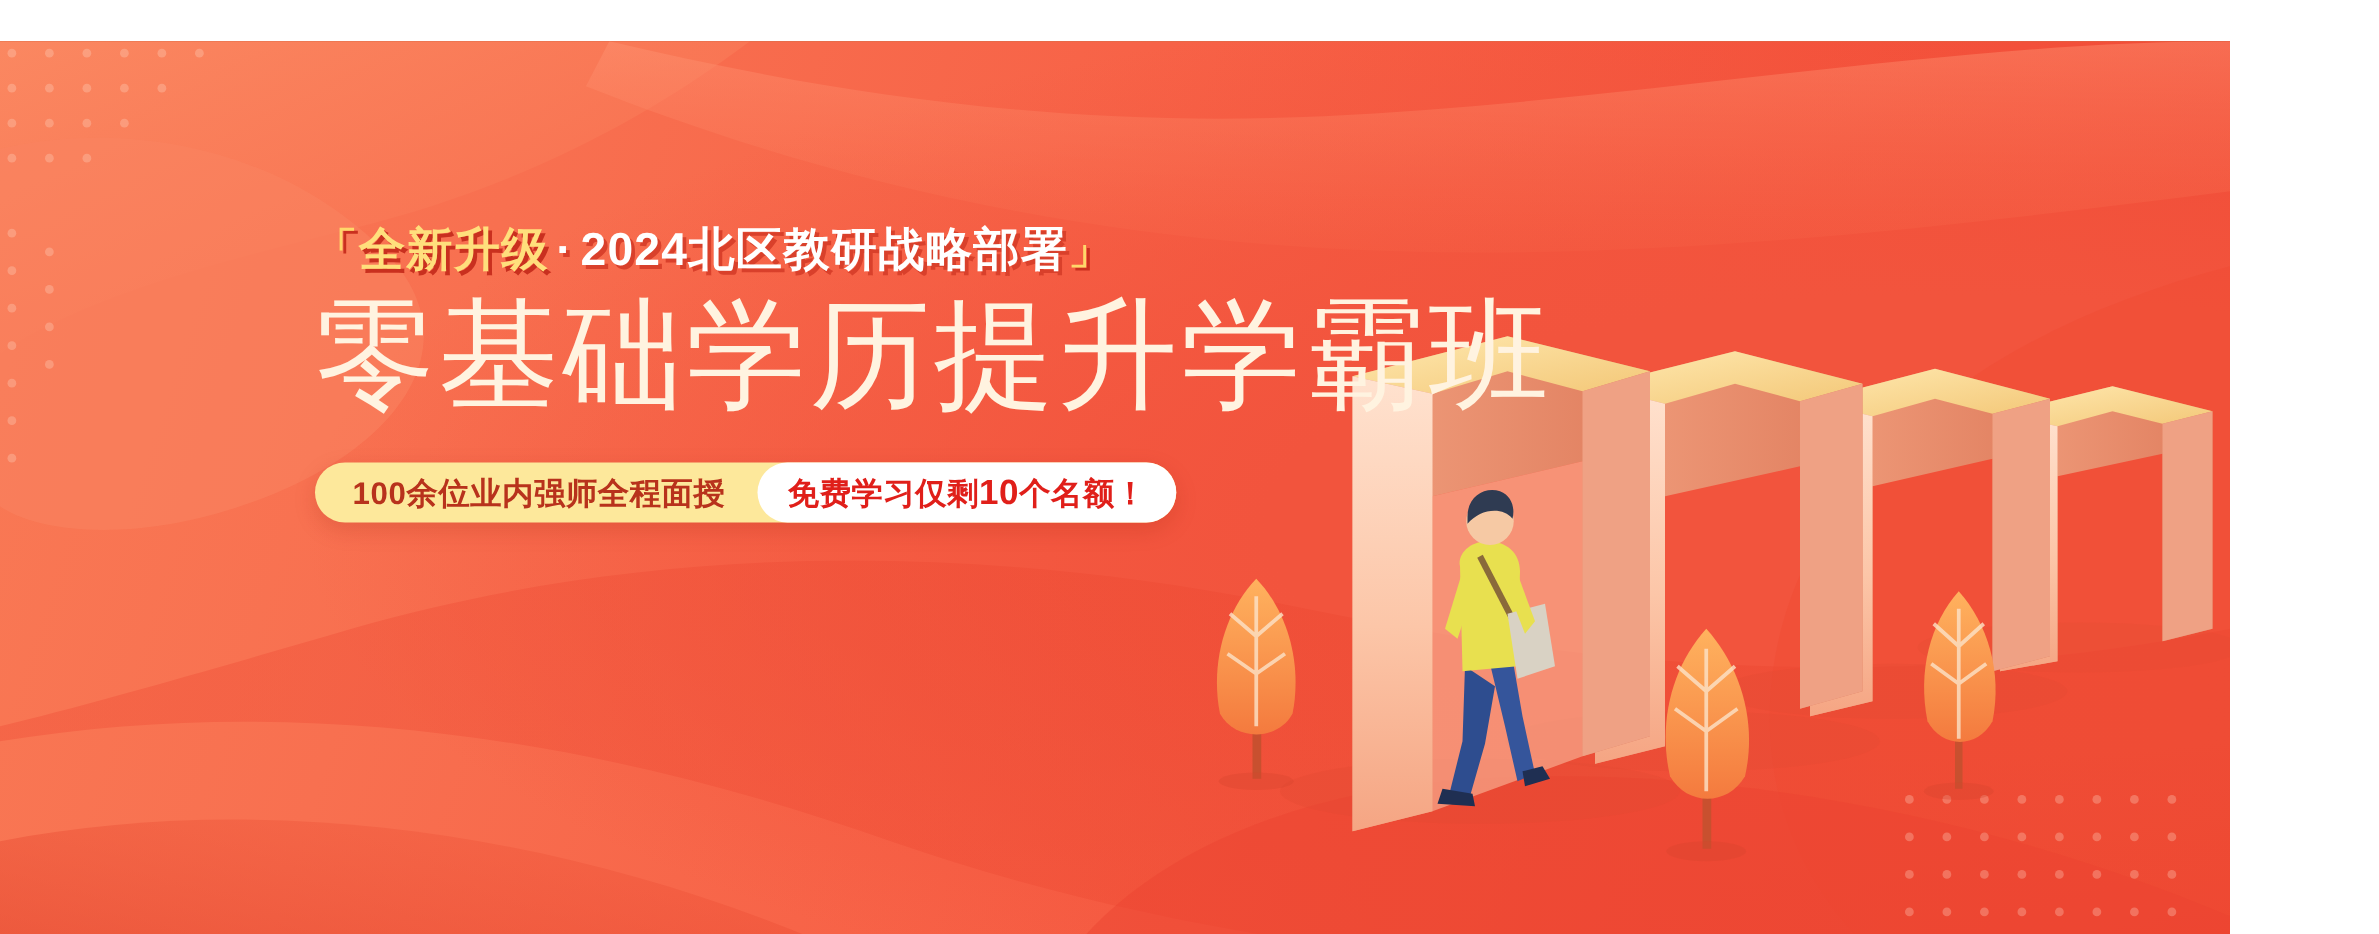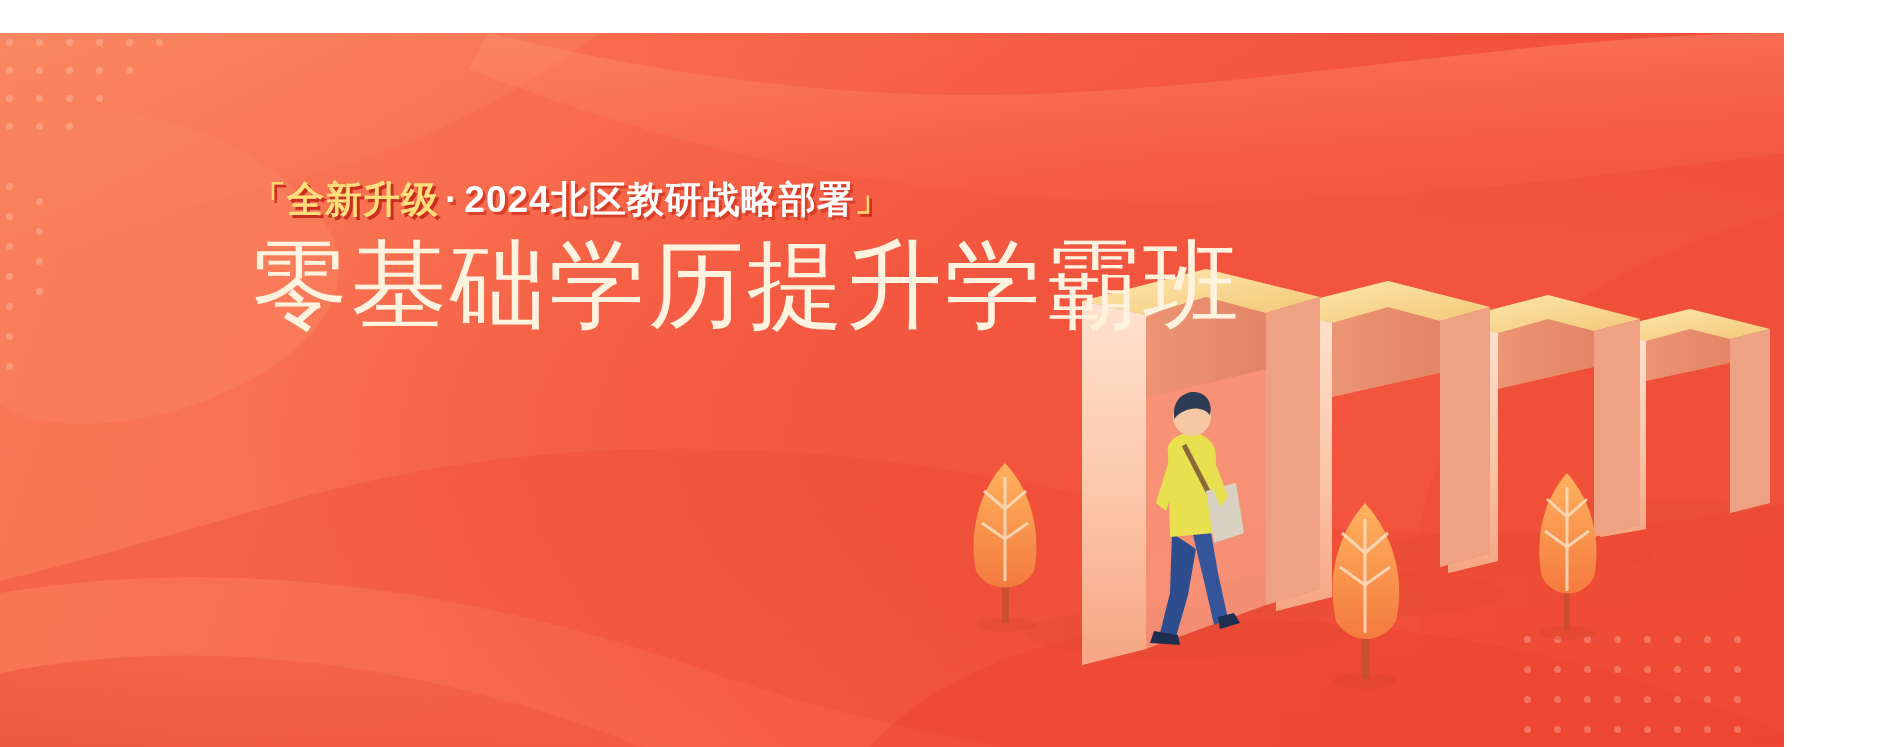--- a/index.html
+++ b/index.html
@@ -350,15 +350,25 @@
   </div>
 
   <div class="content">
 
     <div class="subtitle">
       <span class="brk">「</span><span class="gold">全新升级</span><span class="dot">·</span><span class="white">2024北区教研战略部署</span><span class="brk">」</span>
     </div>
 
     <h1 class="maintitle">零基础学历提升学霸班</h1>
 
+    <div class="badges">
+      <div class="pill-row">
+        <span class="pill-yellow">100余位业内强师全程面授</span>
+        <span class="pill-white">
+            <span>免费学习仅剩</span>
+            <span class="num">10</span>
+            <span>个名额！</span>
+          </span>
+      </div>
+    </div>
 
   </div>
 </div>
 
 </body></html>

